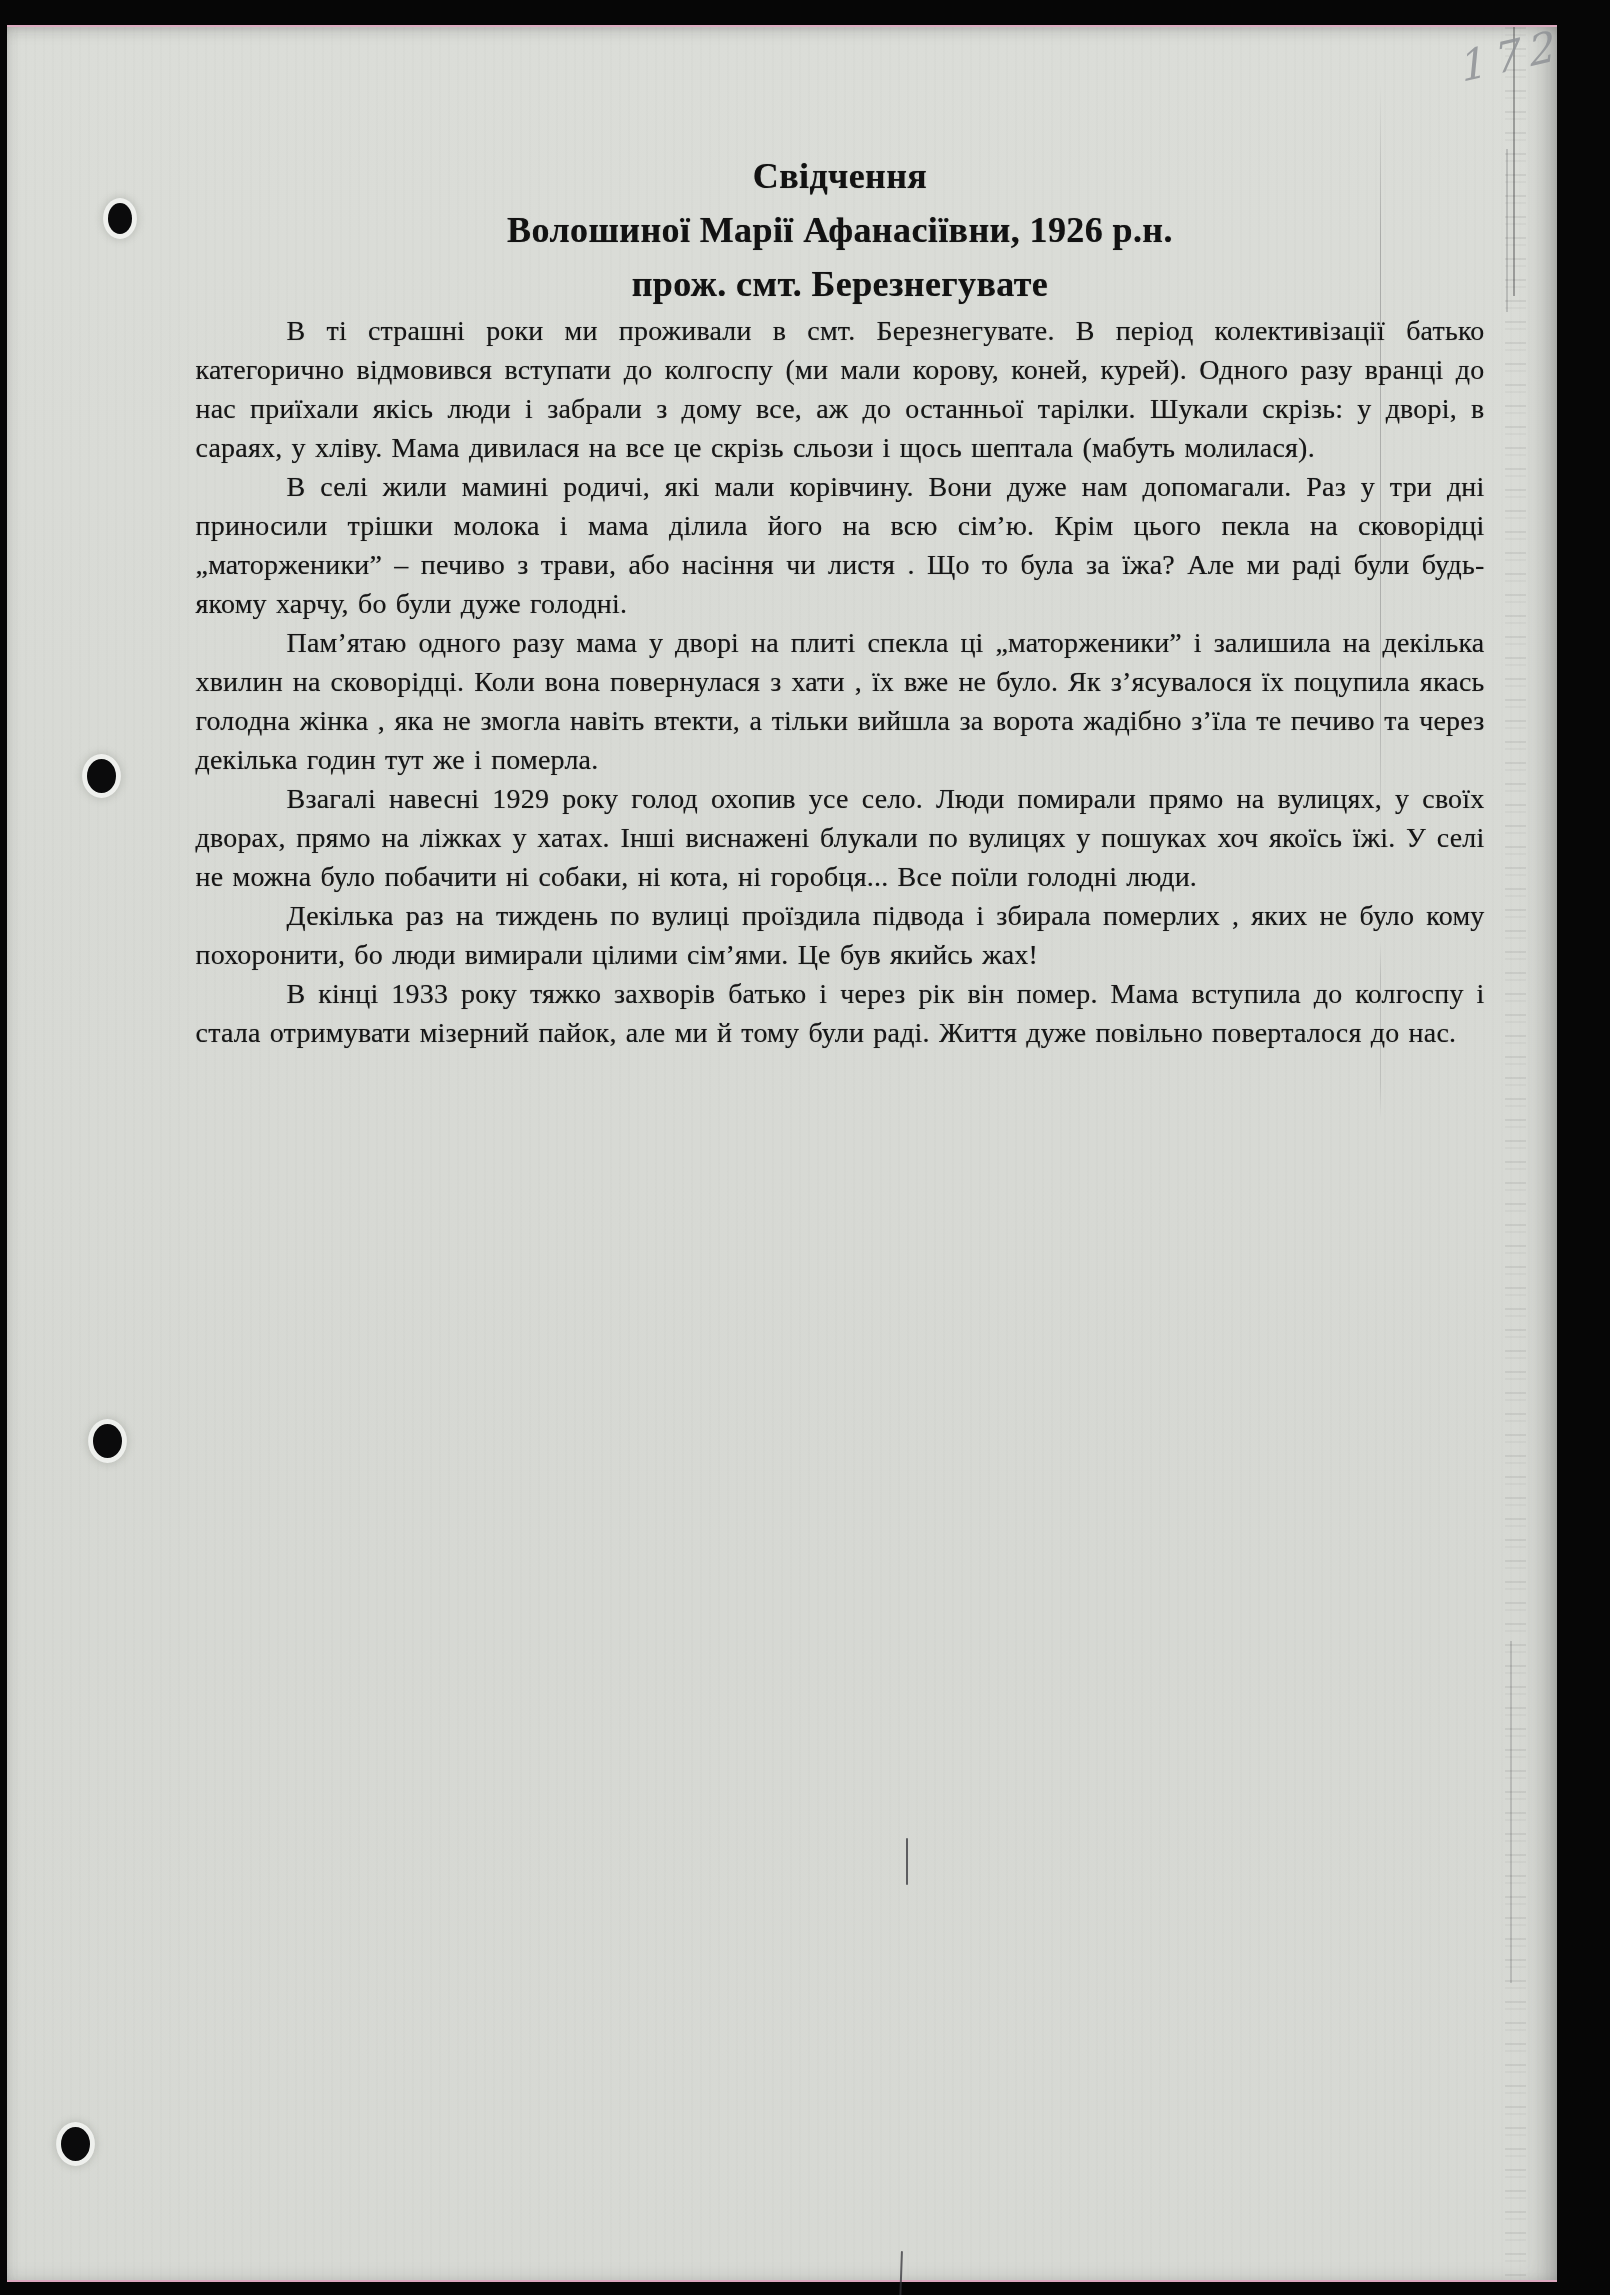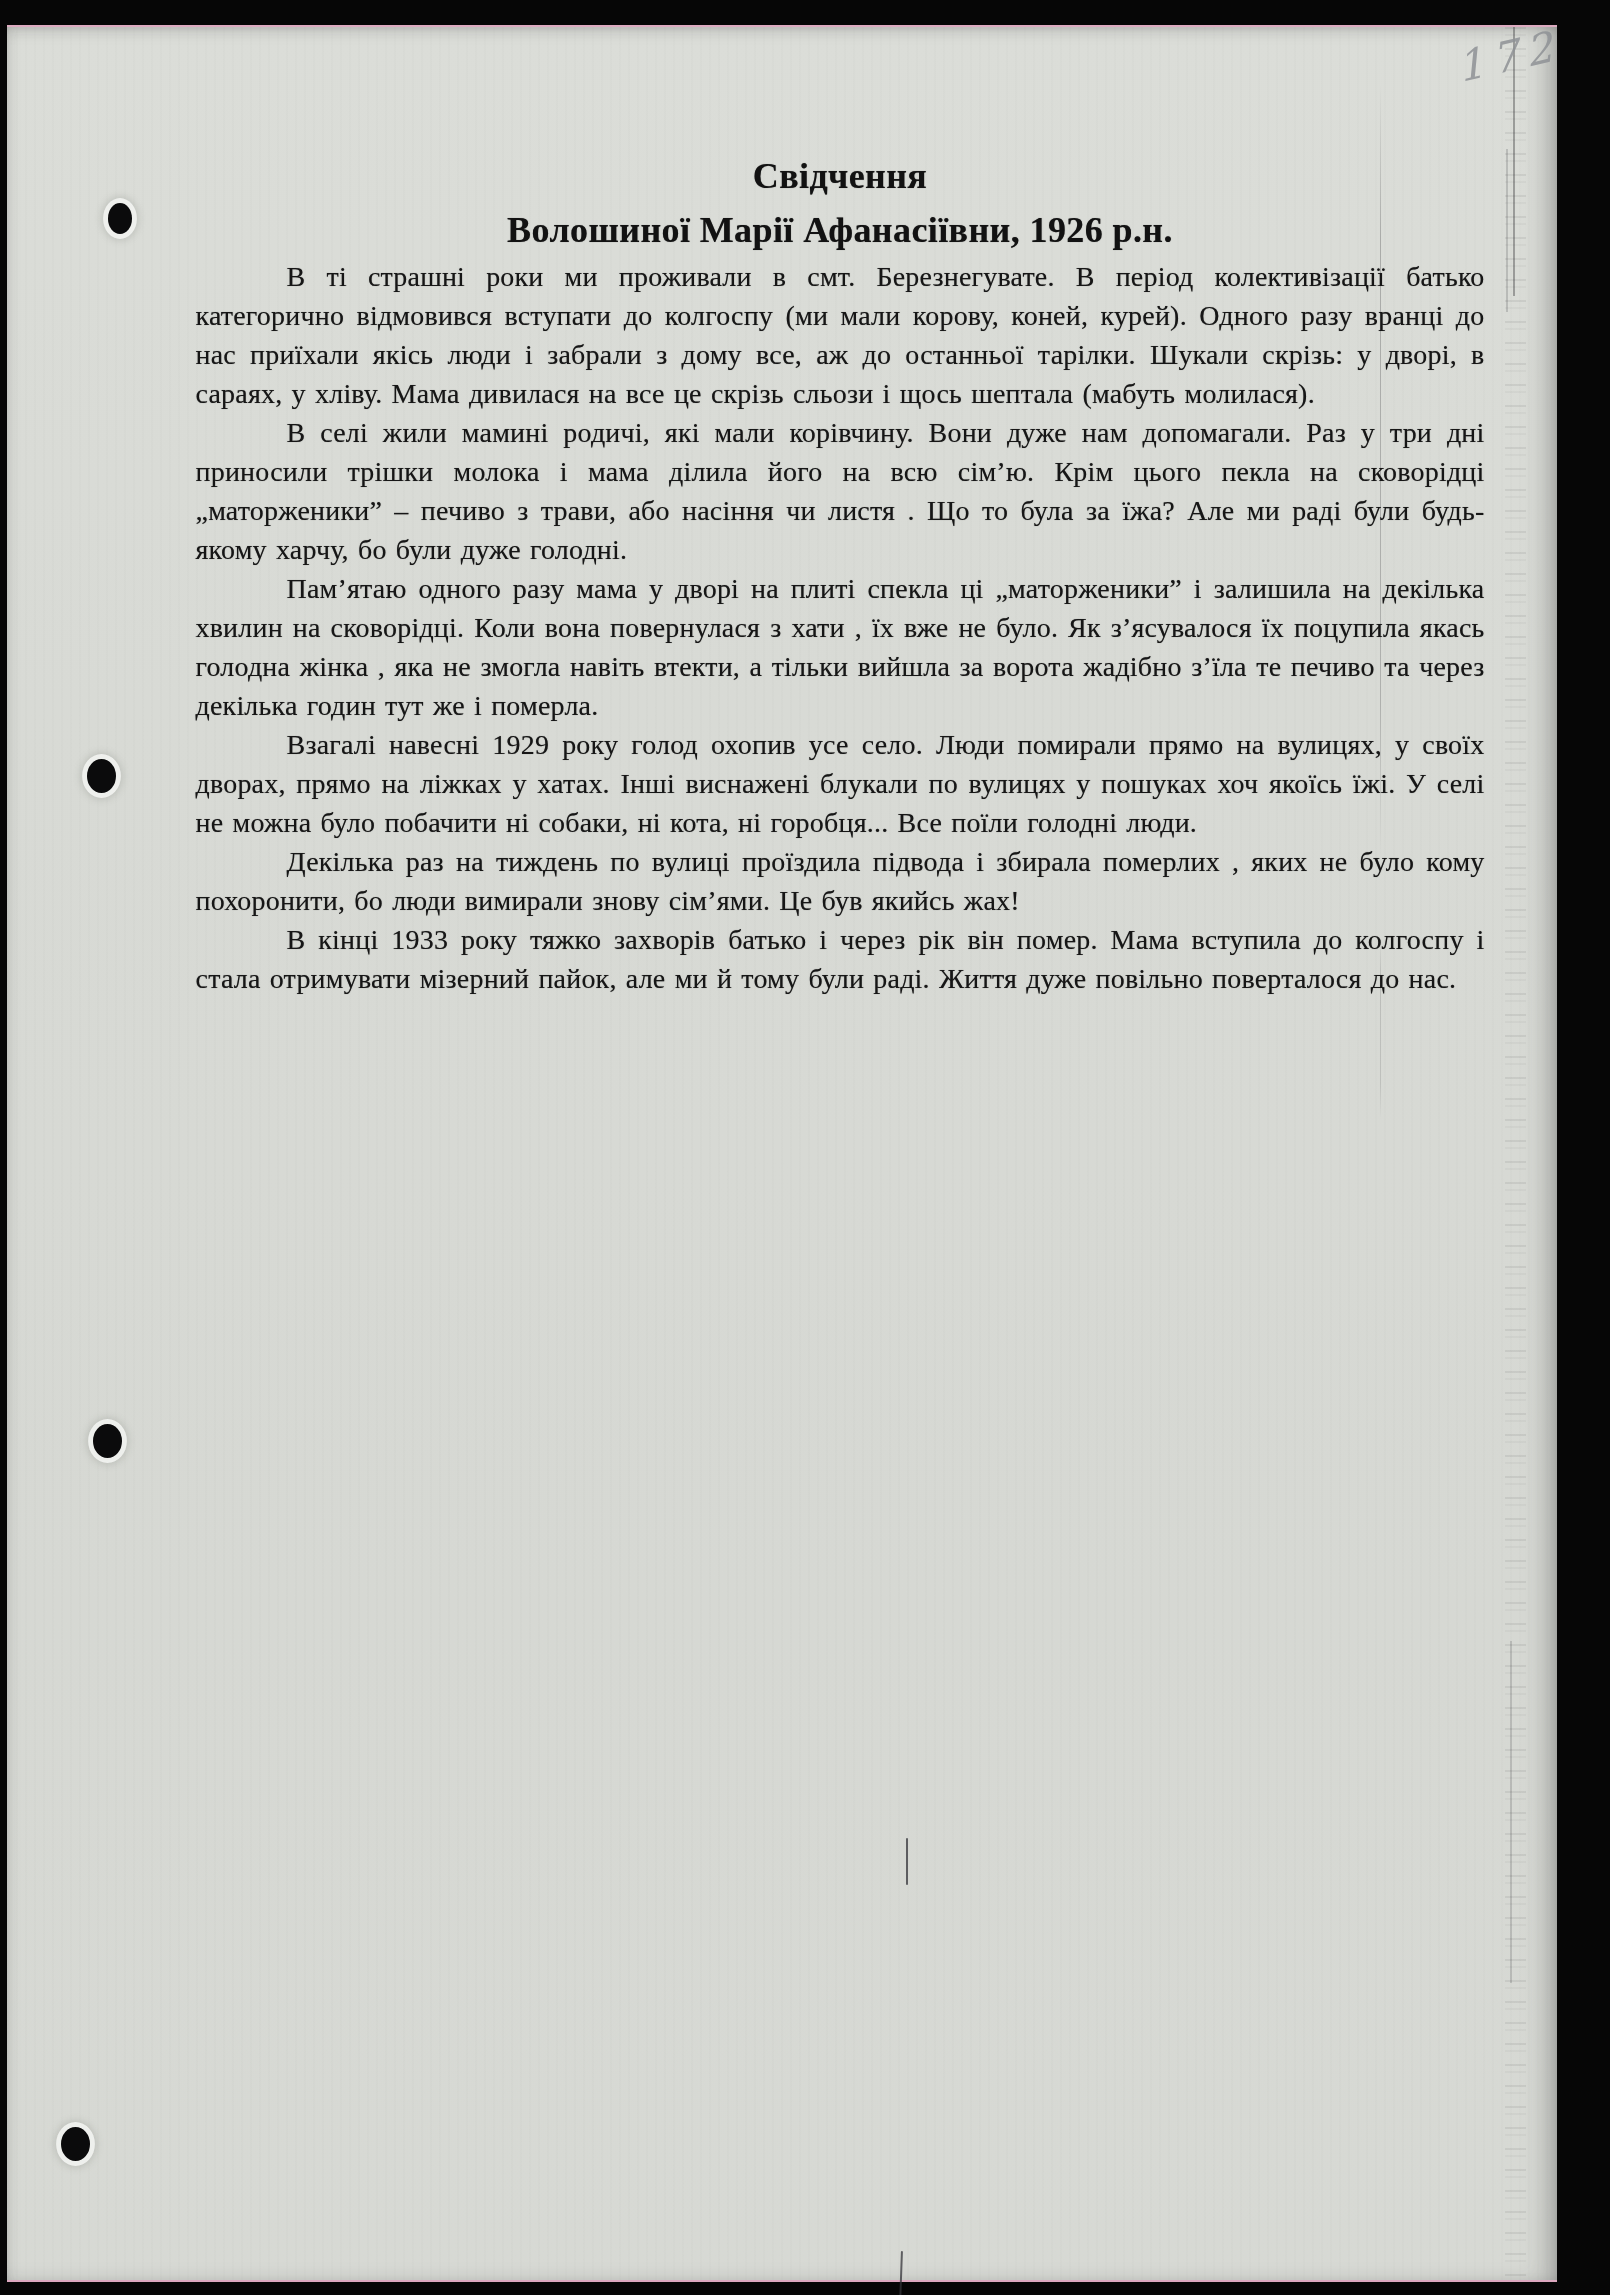--- a/index.html
+++ b/index.html
@@ -116,26 +116,27 @@
   <div class="hole h2"></div>
   <div class="hole h3"></div>
   <div class="hole h4"></div>
 
   <div class="handwritten">172</div>
 
   <div class="content">
     <div class="title-block">
       <div>Свідчення</div>
       <div>Волошиної Марії Афанасіївни, 1926 р.н.</div>
+      <div>прож. смт. Березнегувате</div>
     </div>
 
     <div class="body-text">
       <p>В ті страшні роки ми проживали в смт. Березнегувате. В період колективізації батько категорично відмовився вступати до колгоспу (ми мали корову, коней, курей). Одного разу вранці до нас приїхали якісь люди і забрали з дому все, аж до останньої тарілки. Шукали скрізь: у дворі, в сараях, у хліву. Мама дивилася на все це скрізь сльози і щось шептала (мабуть молилася).</p>
       <p>В селі жили мамині родичі, які мали корівчину. Вони дуже нам допомагали. Раз у три дні приносили трішки молока і мама ділила його на всю сім’ю. Крім цього пекла на сковорідці „маторженики” – печиво з трави, або насіння чи листя . Що то була за їжа? Але ми раді були будь-якому харчу, бо були дуже голодні.</p>
       <p>Пам’ятаю одного разу мама у дворі на плиті спекла ці „маторженики” і залишила на декілька хвилин на сковорідці. Коли вона повернулася з хати , їх вже не було. Як з’ясувалося їх поцупила якась голодна жінка , яка не змогла навіть втекти, а тільки вийшла за ворота жадібно з’їла те печиво та через декілька годин тут же і померла.</p>
       <p>Взагалі навесні 1929 року голод охопив усе село. Люди помирали прямо на вулицях, у своїх дворах, прямо на ліжках у хатах. Інші виснажені блукали по вулицях у пошуках хоч якоїсь їжі. У селі не можна було побачити ні собаки, ні кота, ні горобця... Все поїли голодні люди.</p>
-      <p>Декілька раз на тиждень по вулиці проїздила підвода і збирала померлих , яких не було кому похоронити, бо люди вимирали знову сім’ями. Це був якийсь жах!</p>
+      <p>Декілька раз на тиждень по вулиці проїздила підвода і збирала померлих , яких не було кому похоронити, бо люди вимирали цілими сім’ями. Це був якийсь жах!</p>
       <p>В кінці 1933 року тяжко захворів батько і через рік він помер. Мама вступила до колгоспу і стала отримувати мізерний пайок, але ми й тому були раді. Життя дуже повільно поверталося до нас.</p>
     </div>
   </div>
 
 </div>
 
 
 </body></html>

